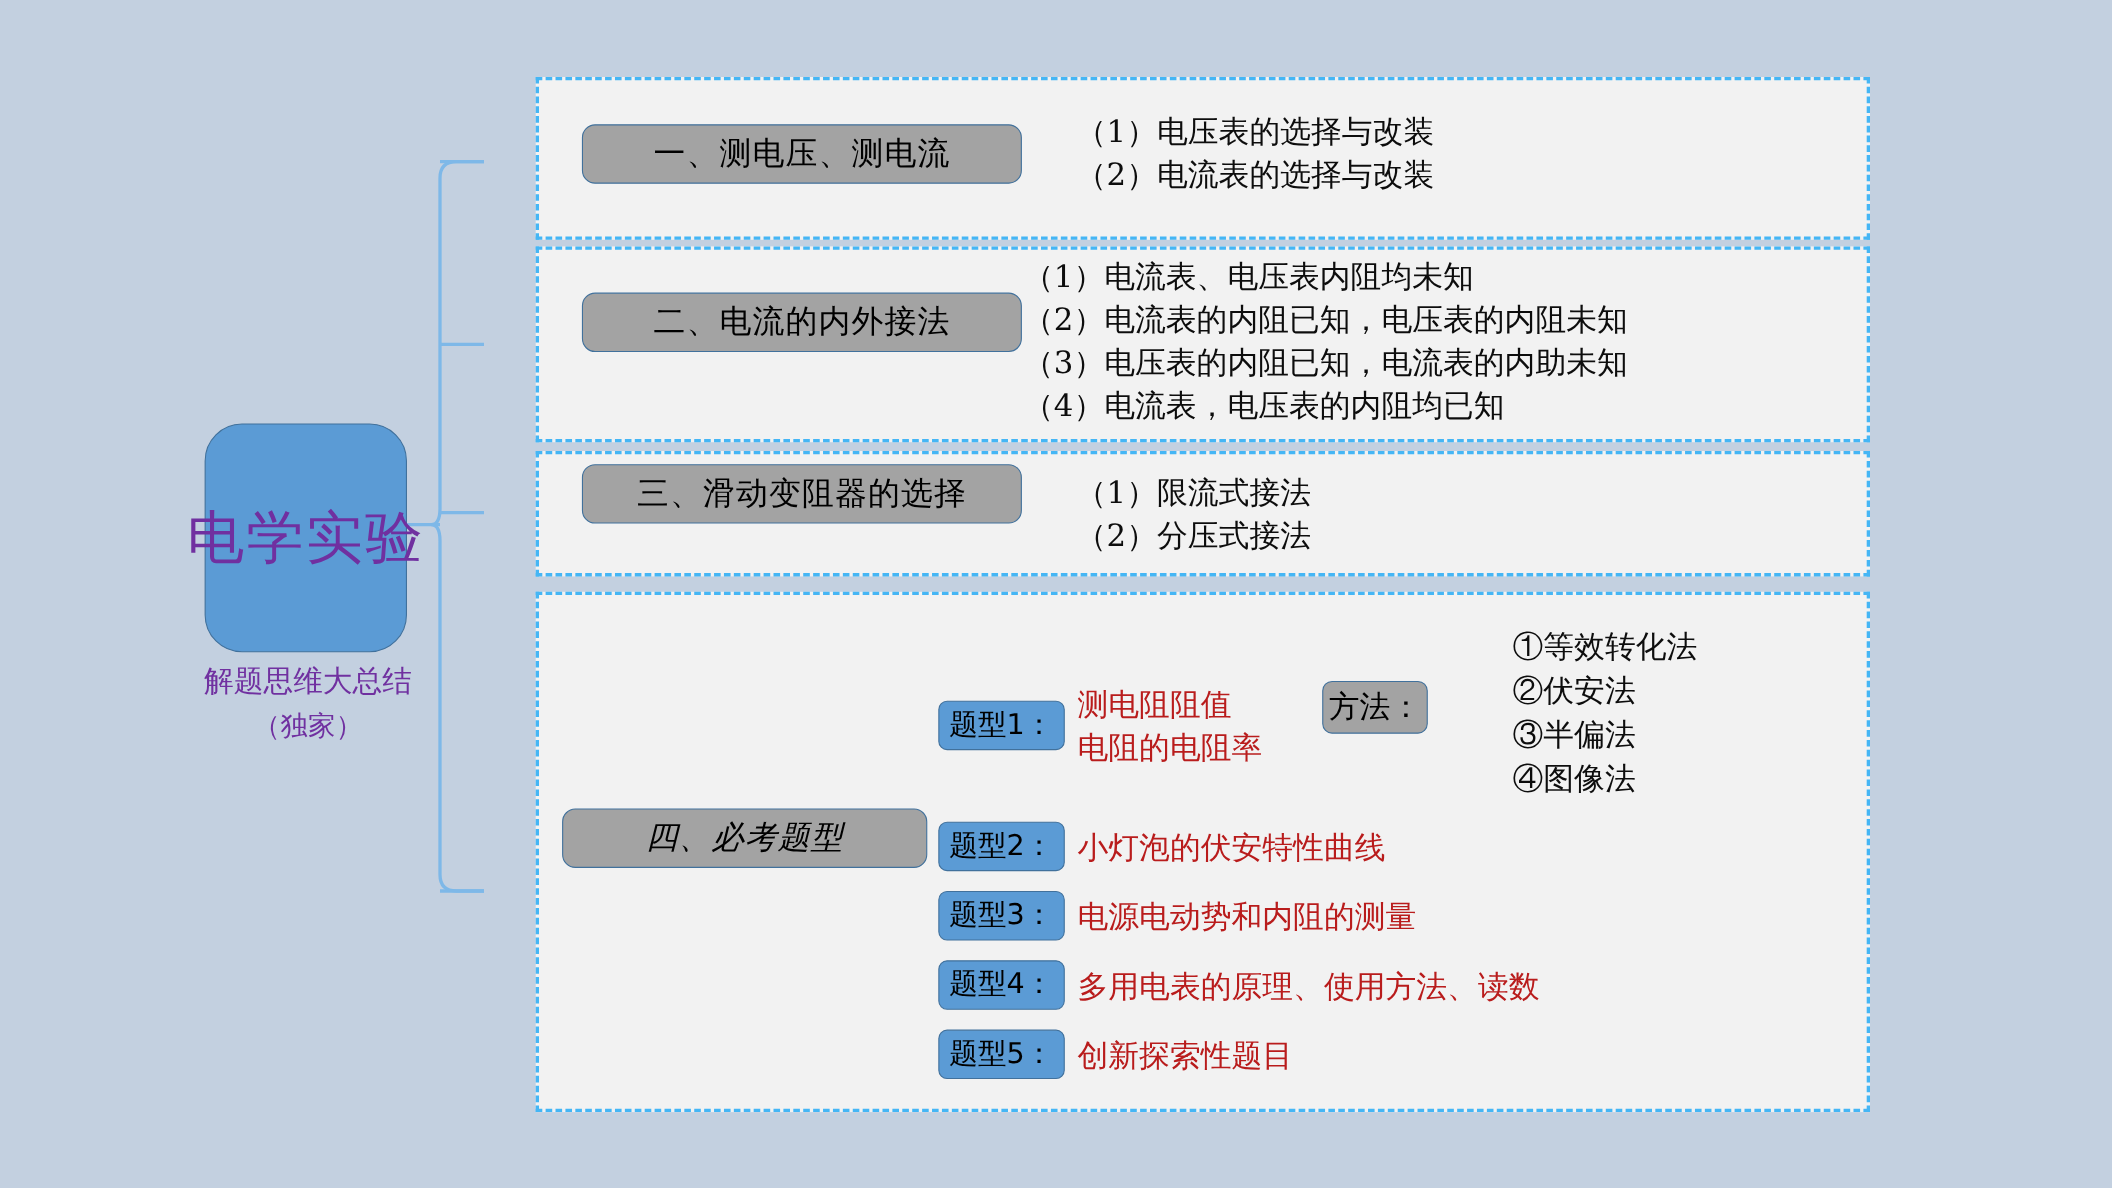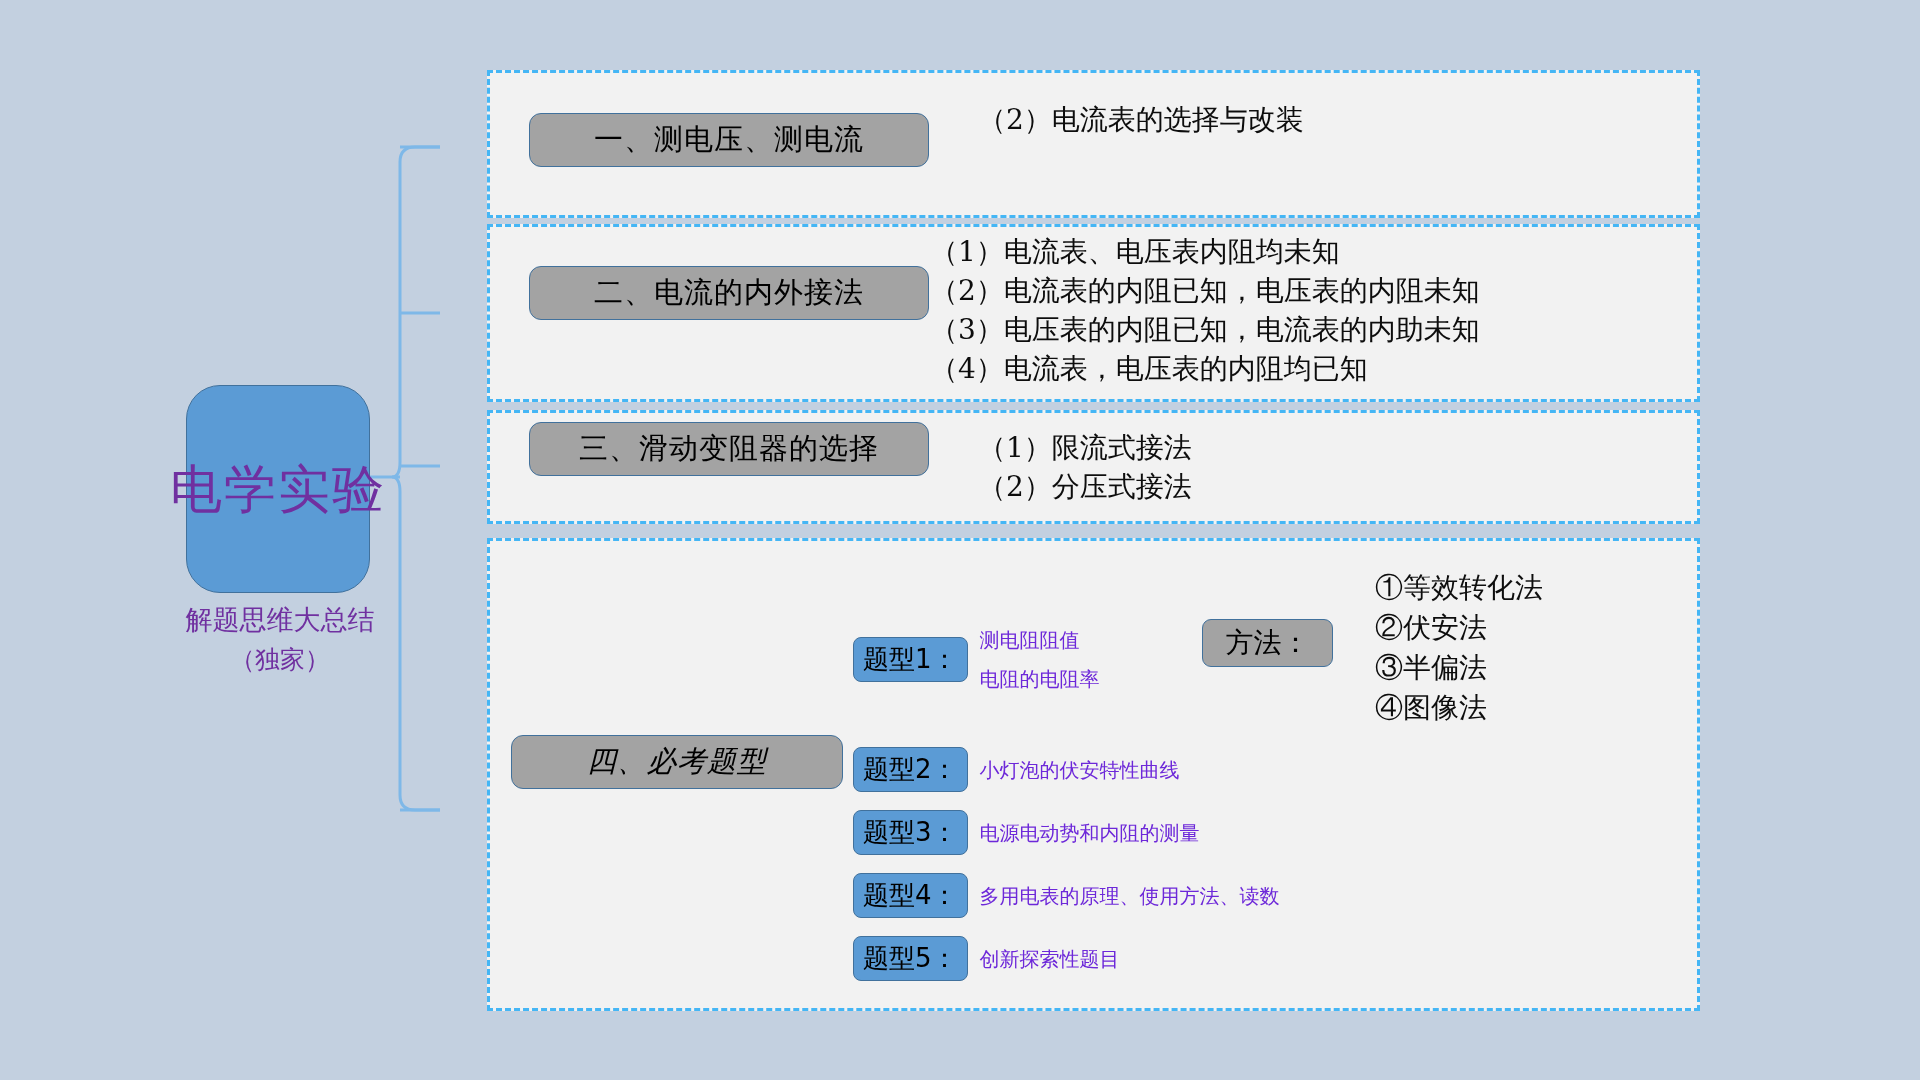--- a/index.html
+++ b/index.html
@@ -123,38 +123,38 @@
     border-radius: 8px;
     font-size: 26px;
     line-height: 36px;
     padding: 3px 9px 4px 9px;
     color: #000;
     white-space: nowrap;
     font-family: "DejaVu Sans", "Liberation Sans", sans-serif;
   }
   .tx-text {
     margin-left: 12px;
-    font-size: 20px;
+    font-size: 28px;
     line-height: 39px;
-    color: #6d28d9;
+    color: #b91c1c;
     font-family: "DejaVu Serif", "Liberation Serif", serif;
     white-space: pre-line;
     padding-top: 1px;
   }
   #tx-row-1 { left: 853px; top: 620px; }
   #tx-row-2 { left: 853px; top: 747px; }
   #tx-row-3 { left: 853px; top: 810px; }
   #tx-row-4 { left: 853px; top: 873px; }
   #tx-row-5 { left: 853px; top: 936px; }
 
   
   #method-box {
     left: 1202px;
     top: 619px;
-    width: 131px;
+    width: 96px;
     height: 48px;
     font-size: 28px;
     border-radius: 9px;
   }
   #methods-list {
     position: absolute;
     left: 1375px;
     top: 568px;
     font-size: 28px;
     line-height: 40px;
@@ -201,20 +201,21 @@
     <div class="ctitle">电学实验</div>
   </div>
   <div id="center-sub">
     <div>解题思维大总结</div>
     <div class="line2">（独家）</div>
   </div>
 
   <div class="panel" id="panel-1"></div>
   <div class="node-box sec-head" id="sec-head-1">一、测电压、测电流</div>
   <div class="bullets" id="bullets-1">
+    <div>（1）电压表的选择与改装</div>
     <div>（2）电流表的选择与改装</div>
   </div>
 
   <div class="panel" id="panel-2"></div>
   <div class="node-box sec-head" id="sec-head-2">二、电流的内外接法</div>
   <div class="bullets" id="bullets-2">
     <div>（1）电流表、电压表内阻均未知</div>
     <div>（2）电流表的内阻已知，电压表的内阻未知</div>
     <div>（3）电压表的内阻已知，电流表的内助未知</div>
     <div>（4）电流表，电压表的内阻均已知</div>

